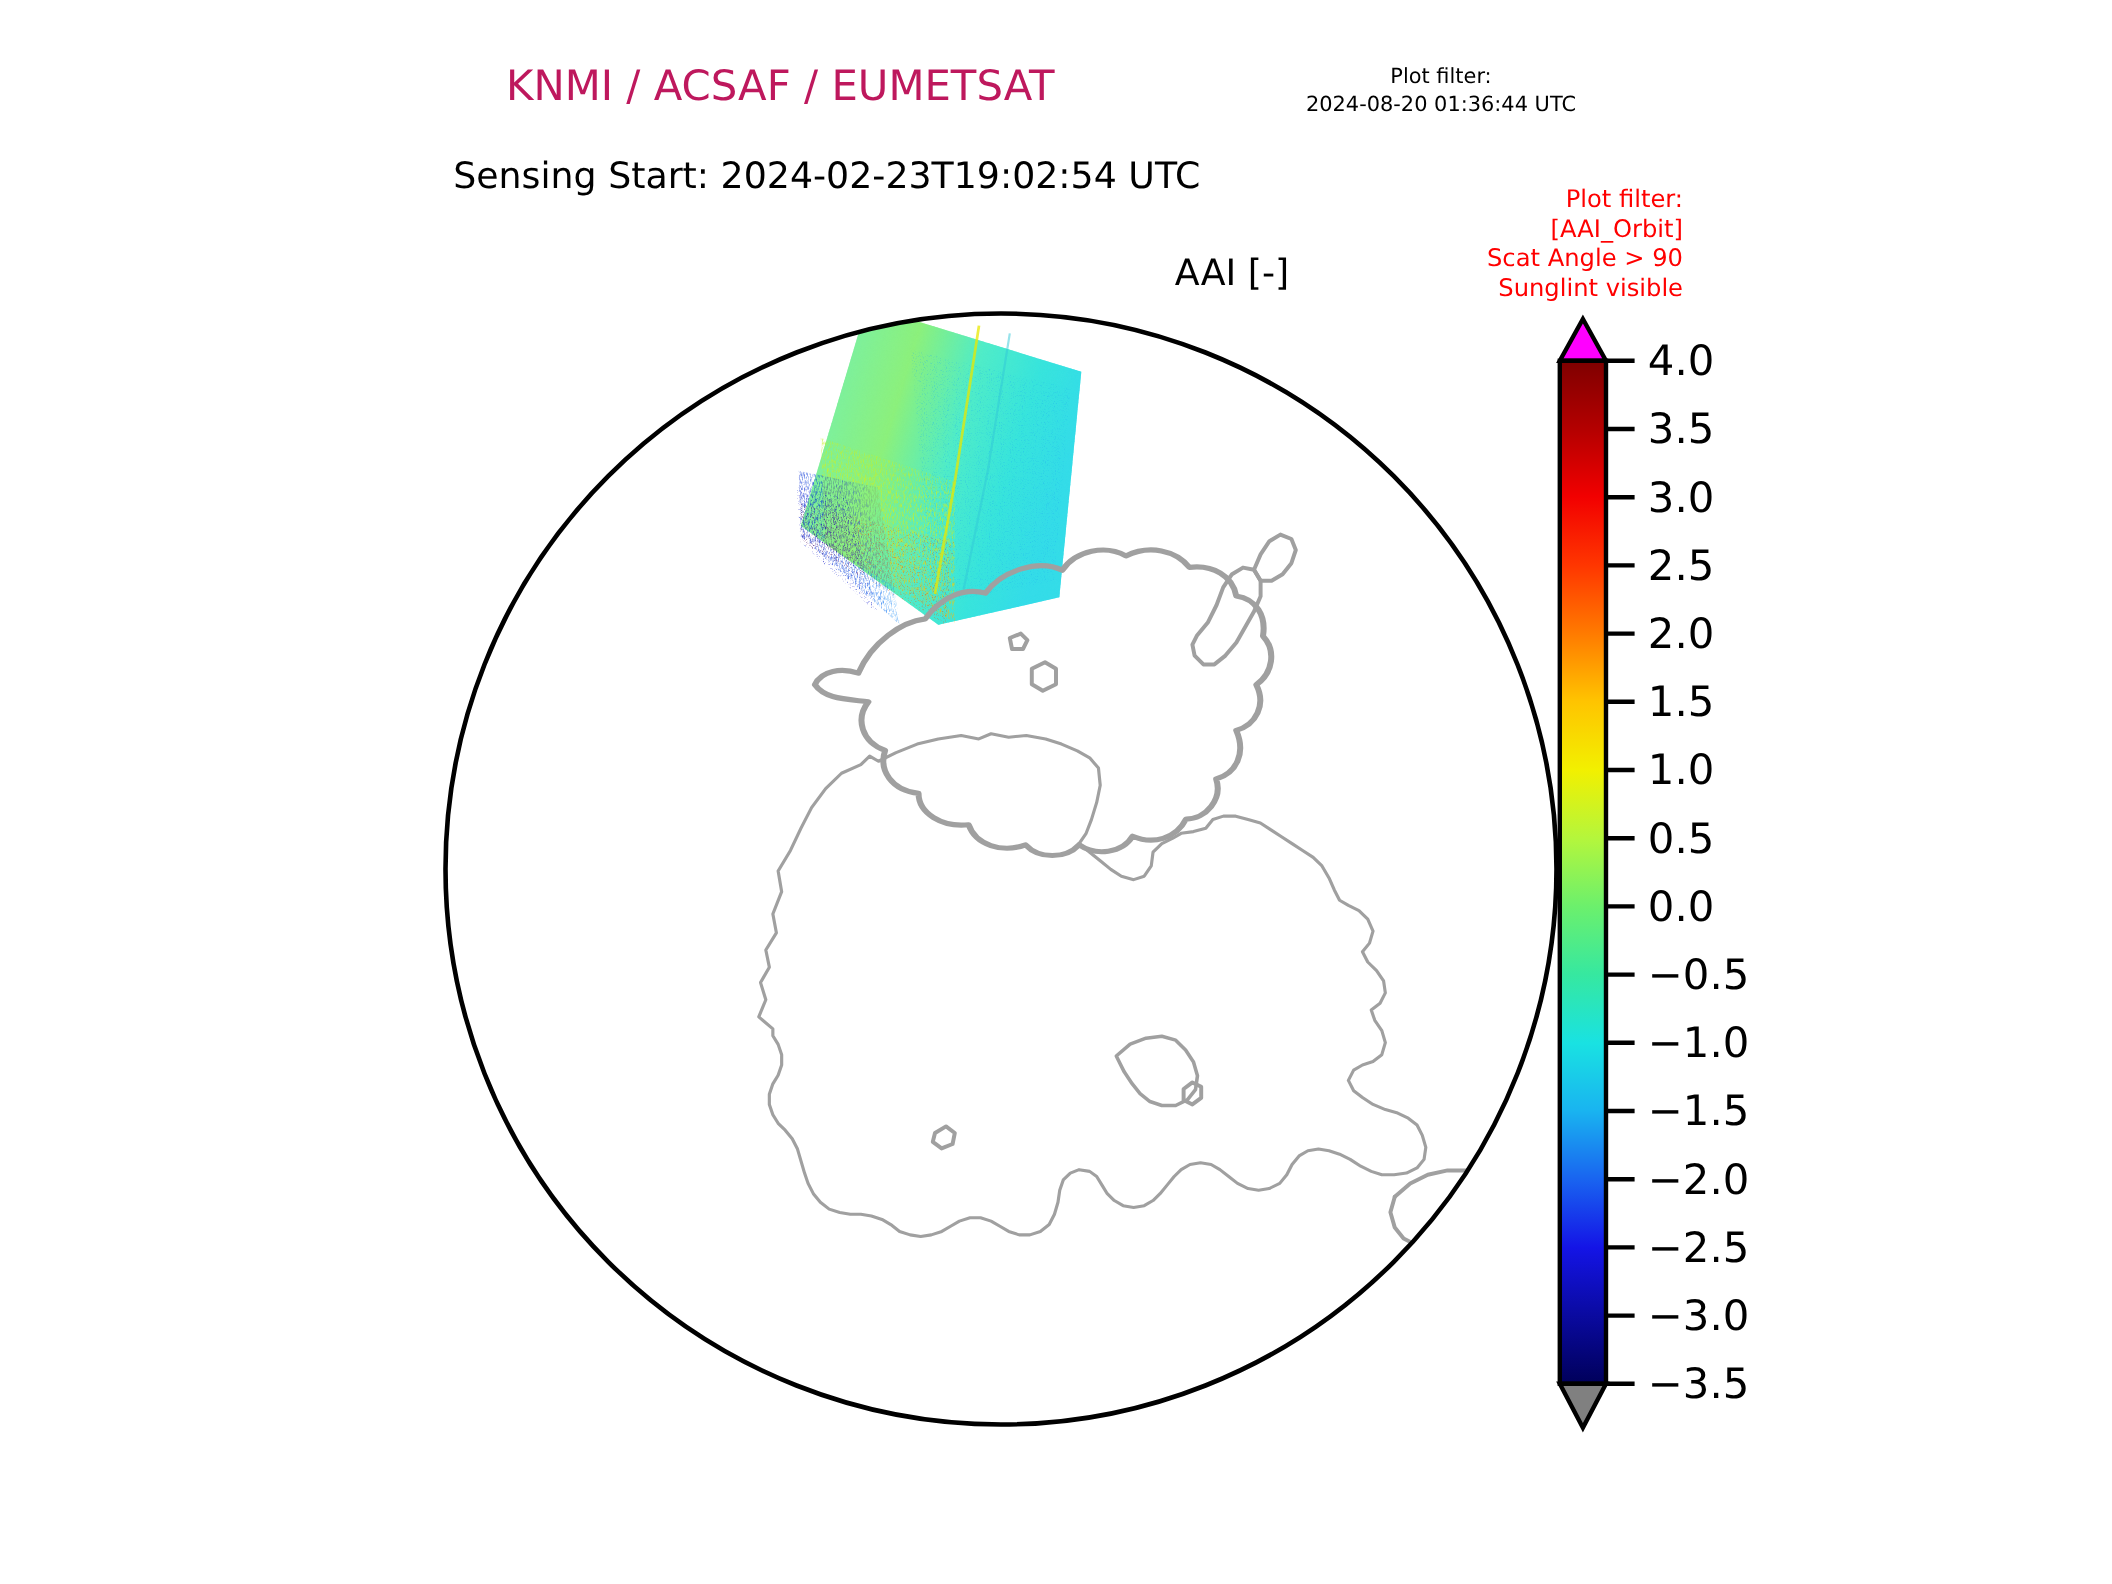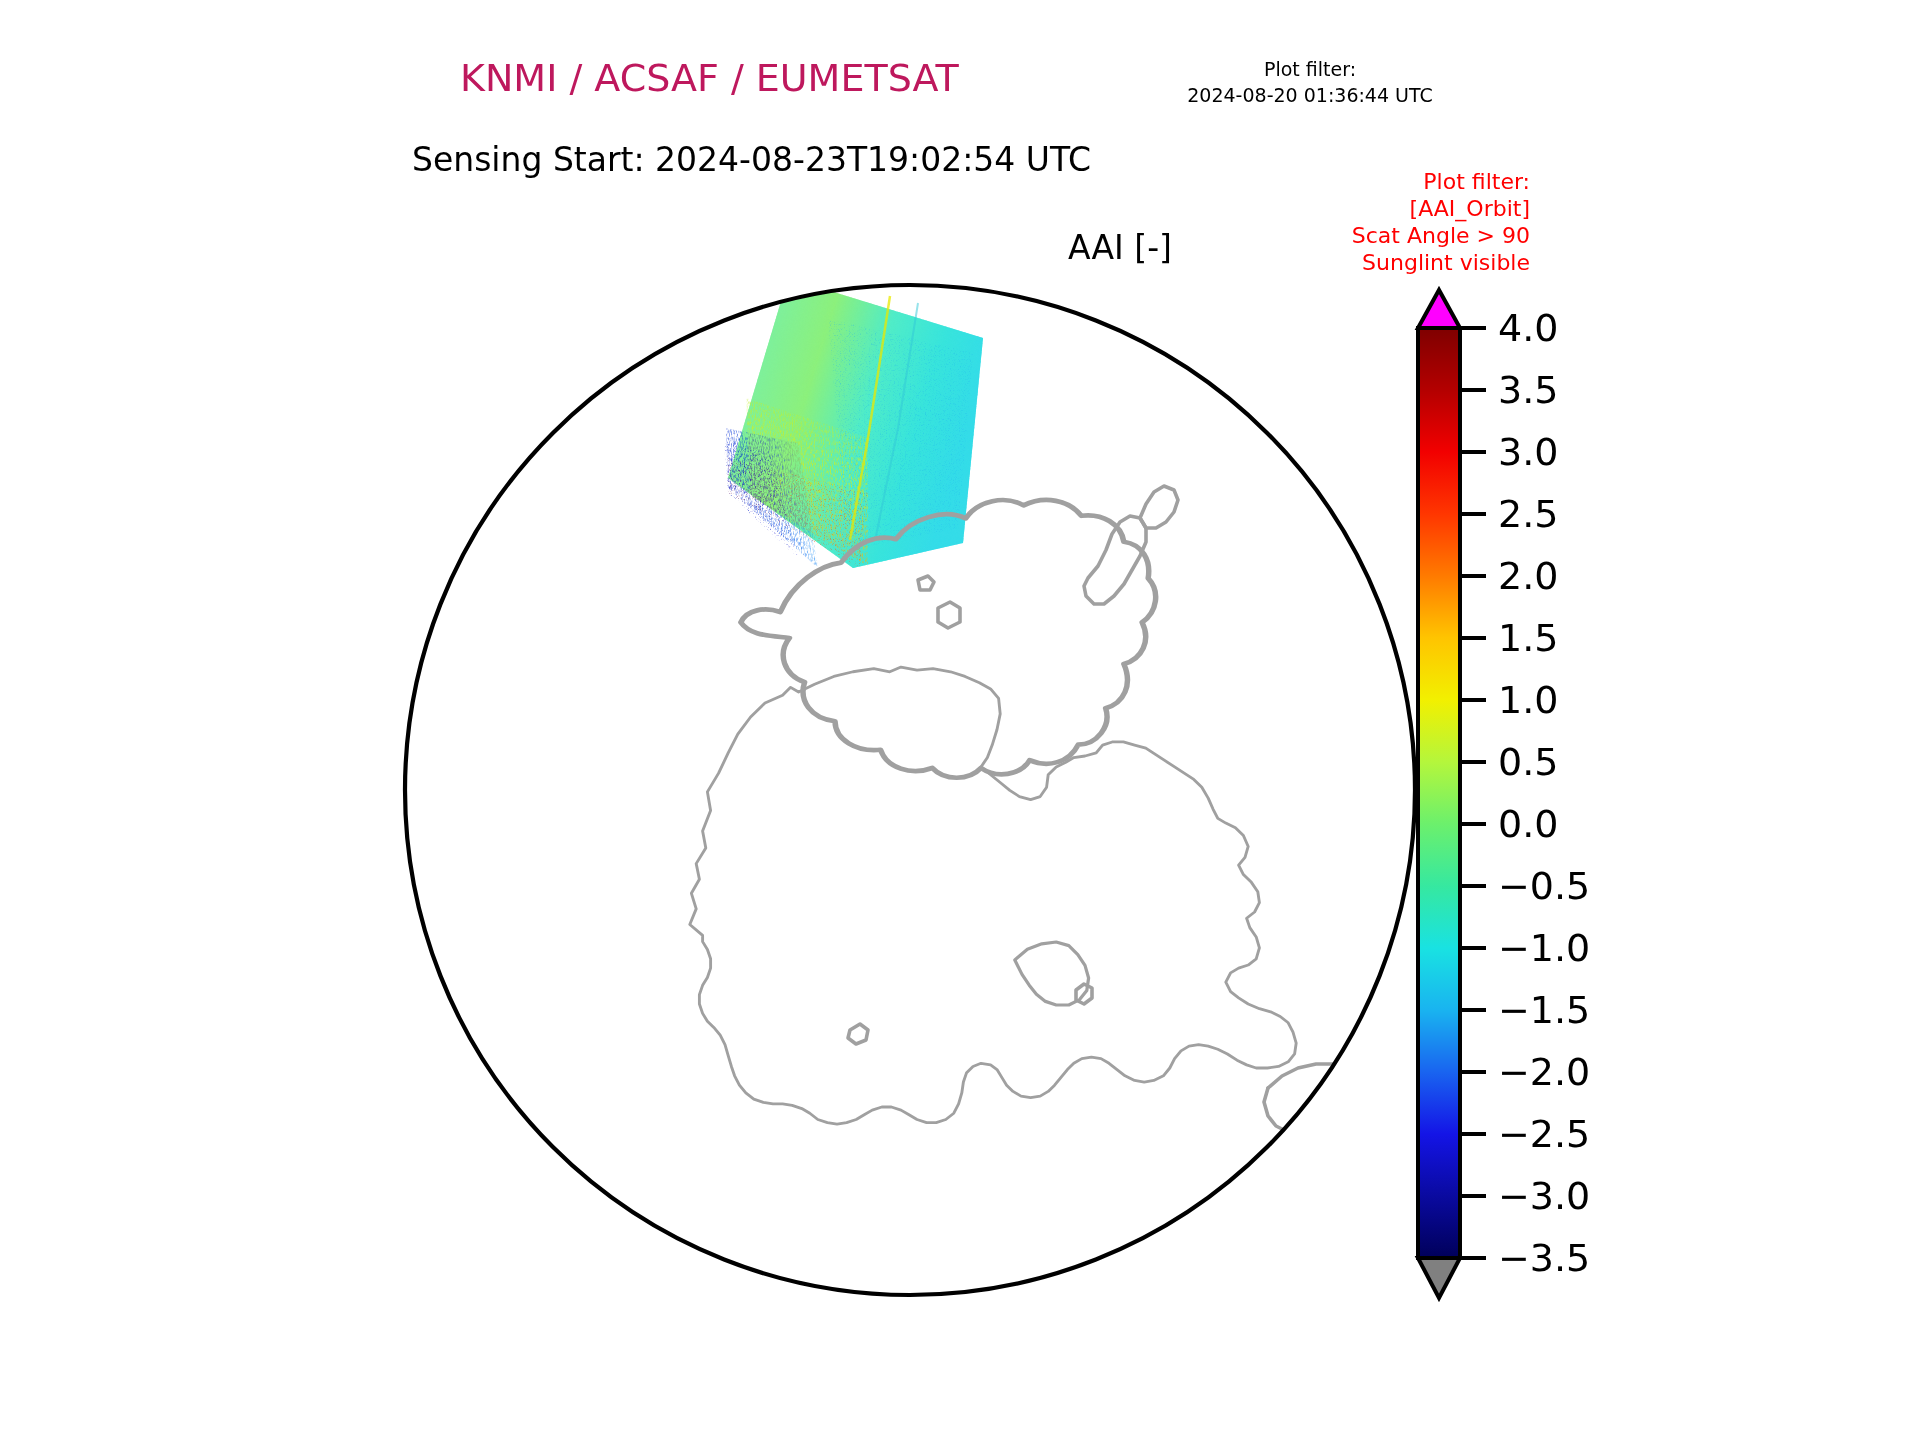--- a/index.html
+++ b/index.html
@@ -31,21 +31,21 @@
 <body>
 
 <div class="abs" id="org-title">KNMI / ACSAF / EUMETSAT</div>
 
 <div class="abs" id="created-block">
   <div>Plot filter:</div>
   <div>2024-08-20 01:36:44 UTC</div>
 </div>
 
 <div class="abs" id="dataset-block">
-  <div>Sensing Start: 2024-08-23T19:02:54 UTC</div>
+  <div>Sensing Start: 2024-02-23T19:02:54 UTC</div>
 </div>
 
 <div class="abs" id="quantity-title">AAI [-]</div>
 
 <div class="abs" id="filter-block">
   <div>Plot filter:</div>
   <div>[AAI_Orbit]</div>
   <div>Scat Angle &gt; 90</div>
   <div>Sunglint visible</div>
 </div>

